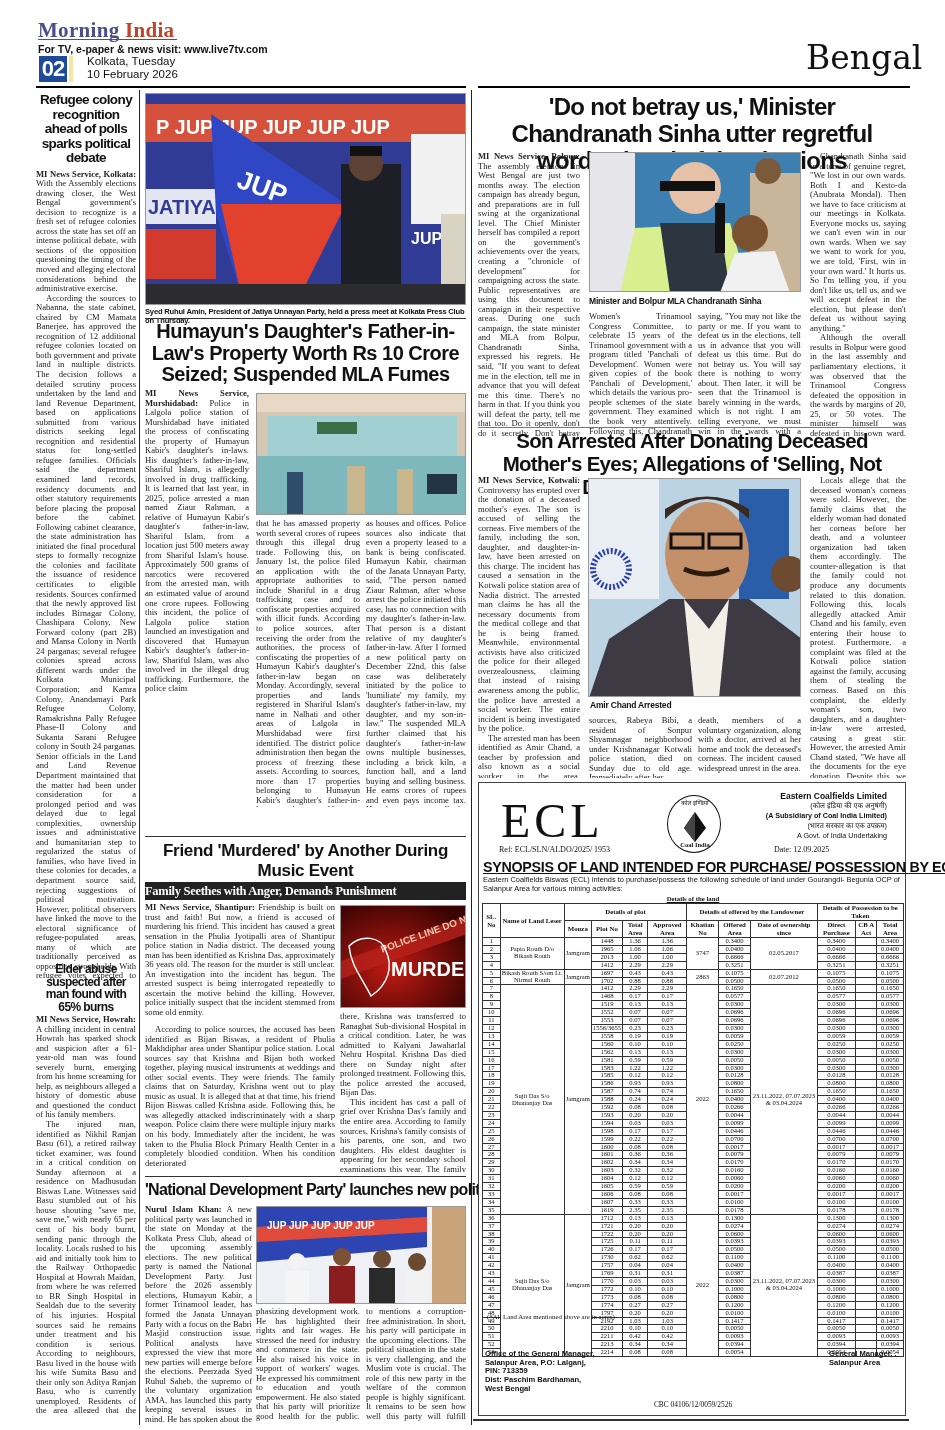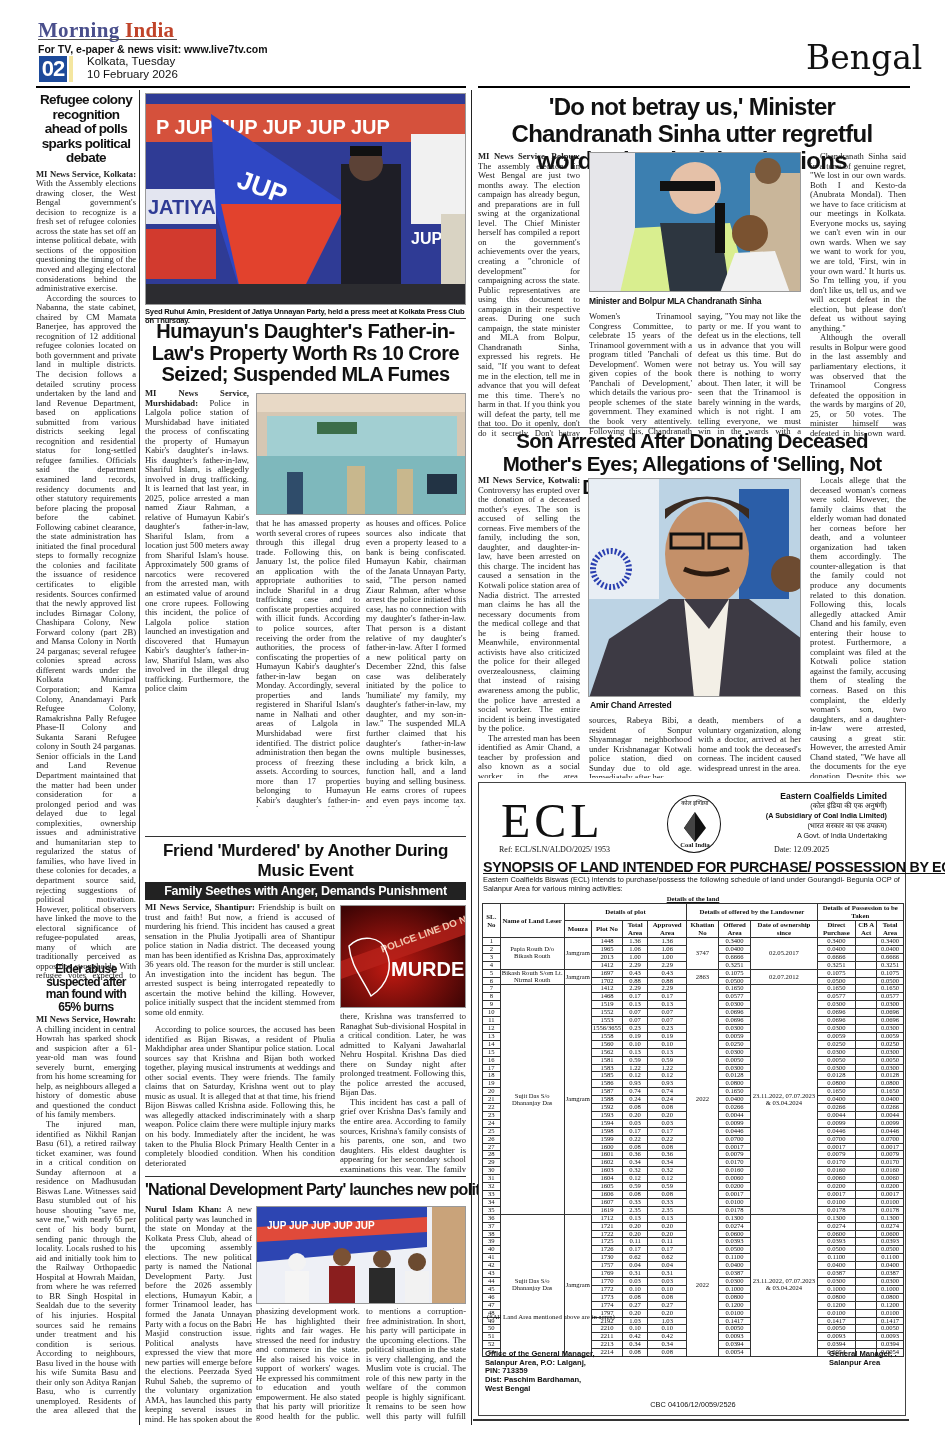--- a/index.html
+++ b/index.html
@@ -17,21 +17,21 @@
 .section-rule{left:800px;top:86px;width:110px;height:2px;background:#000}
 .rule-right{left:478px;top:86px;width:428px;height:2px;background:#000}
 .col-rule{background:#222}
 .txt{font-size:9.2px;line-height:10.4px;text-align:justify;hyphens:auto;color:#222;overflow:hidden}
 .txt p{text-indent:10px}
 .txt p.first{text-indent:0}
 .txt b{font-weight:bold}
 .hd-cond{font-family:"Liberation Sans",sans-serif;font-weight:bold;text-align:center;color:#111;transform-origin:top left;line-height:1.05}
 .photo{overflow:hidden;border:1px solid #999}
 .caption{font-family:"Liberation Sans",sans-serif;font-weight:bold;font-size:8.5px;color:#111;letter-spacing:-.2px}
-.subbar{background:#222;color:#fff;font-family:Liberation Sans, sans-serif;font-weight:bold;text-align:center}
+.subbar{background:#222;color:#fff;font-family:Liberation Serif, serif;font-weight:bold;}
 .ad{border:1px solid #444}
 table.land{border-collapse:collapse;font-size:6.6px;font-family:"Liberation Serif",serif;width:100%}
 table.land td,table.land th{border:1px solid #333;text-align:center;padding:0 1px;line-height:6.9px;height:7.3px}
 table.land th{font-weight:bold;font-size:6.8px;line-height:8px}
 </style>
 </head>
 <body>
 
 <div class="abs masthead-title"><span class="m">Morning</span> <span class="i">India</span></div>
 <div class="abs mh-line"></div>
@@ -798,15 +798,15 @@
       <div>Office of the General Manager,</div>
       <div>Salanpur Area, P.O: Lalganj,</div>
       <div>PIN: 713359</div>
       <div>Dist: Paschim Bardhaman,</div>
       <div>West Bengal</div>
     </div>
   <div class="abs" id="signBlock" style="left:350px;top:567px;font-family:'Liberation Sans',sans-serif;font-weight:bold;font-size:7.6px;line-height:8.7px">
       <div>General Manager, .</div>
       <div>Salanpur Area</div>
     </div>
-  <div class="abs" style="left:0;top:617px;width:428px;text-align:center;font-family:Liberation Sans, sans-serif;font-size:7.4px">CBC 04106/12/0059/2526</div>
+  <div class="abs" style="left:0;top:617px;width:428px;text-align:center;font-family:Liberation Serif, serif;font-size:7.4px">CBC 04106/12/0059/2526</div>
 </div>
 <div class="abs" style="left:473px;top:1419px;width:436px;height:2px;background:#333"></div>
 
 </body></html>

